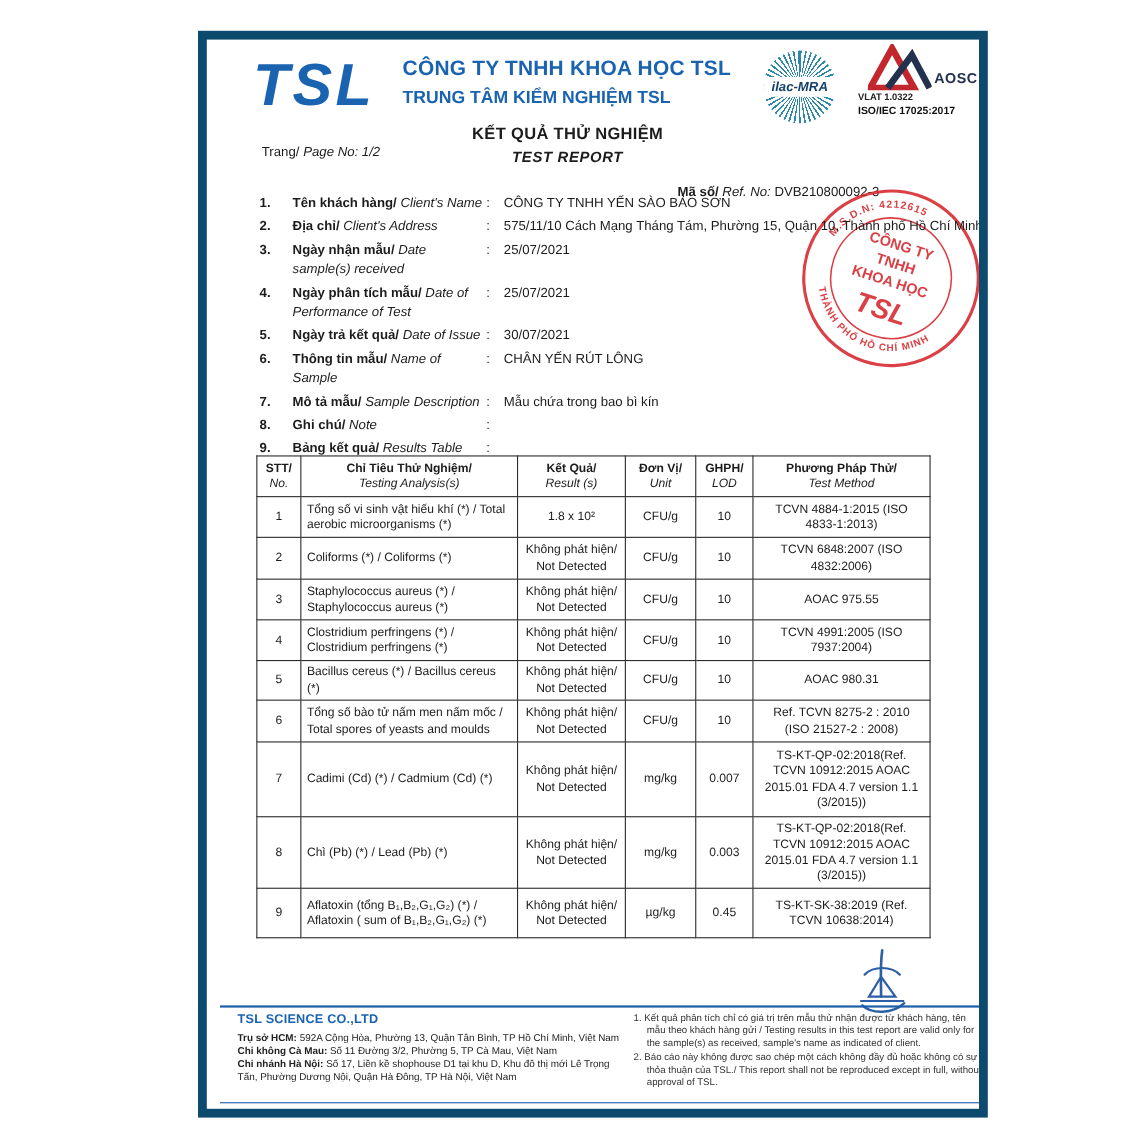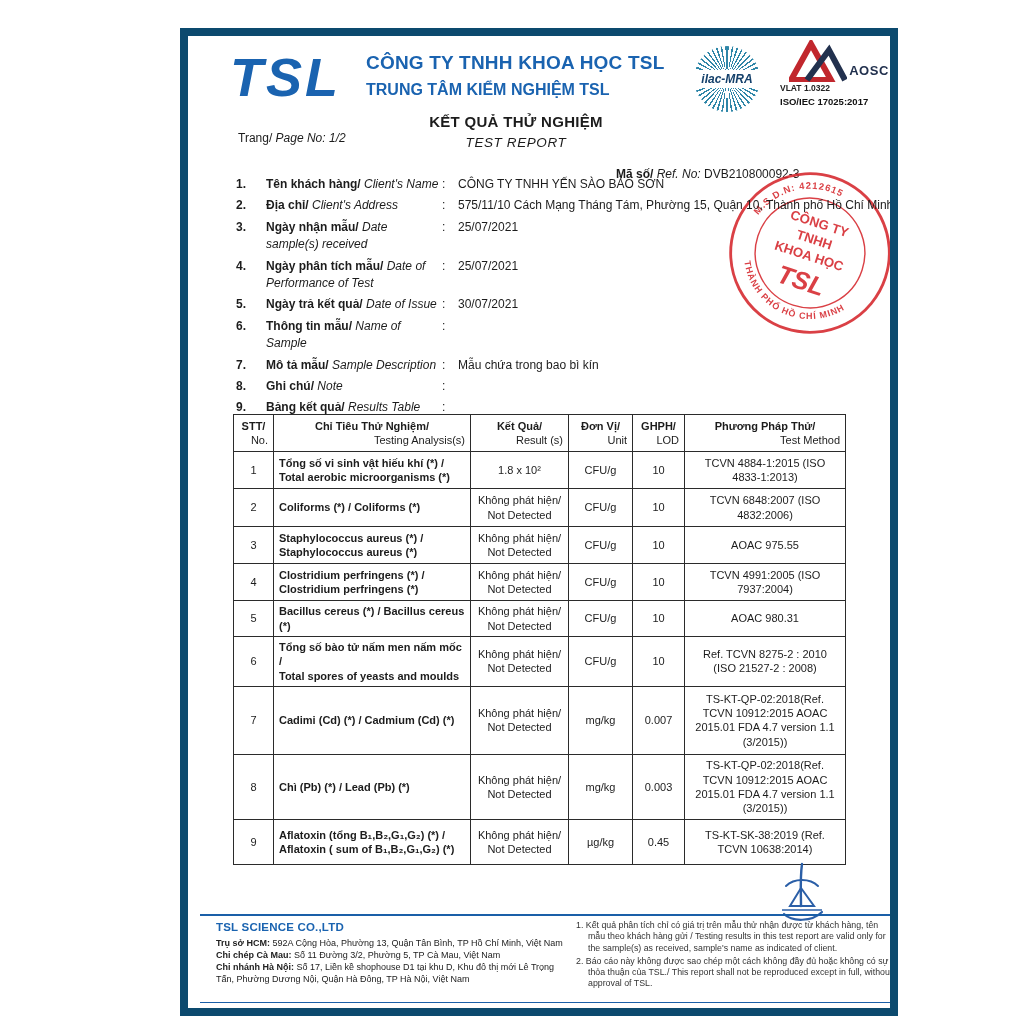--- a/index.html
+++ b/index.html
@@ -25,21 +25,21 @@
   .aosc-name { font-size:13px; font-weight:bold; color:#22314e; letter-spacing:0.5px; padding-bottom:4px; }
   .aosc-vlat { font-size:8.5px; font-weight:bold; color:#222; margin-top:1px; }
   .aosc-iso { font-size:9.5px; font-weight:bold; color:#111; margin-top:3px; }
 
   
   .page-no { position:absolute; left:50px; top:95px; font-size:12px; }
   .page-no .vn { font-weight:normal; }
   .page-no .en { font-style:italic; }
   .doc-title { position:absolute; left:218px; top:77px; width:220px; text-align:center; }
   .doc-title-vn { font-weight:bold; font-size:15px; letter-spacing:0.3px; }
-  .doc-title-en { font-weight:normal; font-style:italic; font-size:13.5px; margin-top:5px; letter-spacing:0.6px; }
+  .doc-title-en { font-weight:bold; font-style:italic; font-size:13.5px; margin-top:5px; letter-spacing:0.6px; }
   .ref-no { position:absolute; left:428px; top:83px; font-size:12px;margin-top:48px; }
   .ref-no .vn { font-weight:bold; }
   .ref-no .en { font-style:italic; }
 
   
   .info { position:absolute; left:48px; top:140px; width:660px; }
   .info-row { display:flex; align-items:flex-start; font-size:12px; line-height:1.45; margin-bottom:4px; }
   .info-no { width:30px; font-weight:bold; flex:0 0 30px; }
   .info-label { width:176px; flex:0 0 176px; }
   .info-label .vn { font-weight:bold; }
@@ -48,22 +48,22 @@
   .info-value { flex:1; }
   .info-value.strong { font-weight:normal; }
 
   
   .results-wrap { position:absolute; left:45px; top:378px; }
   table.results { border-collapse:collapse; width:612px; font-size:11px; table-layout:fixed; }
   .results th, .results td { border:1px solid #2b2b2b; padding:3px 5px; vertical-align:middle;
     text-align:center; white-space:pre-line; line-height:1.3; }
   .results th { font-weight:normal; }
   .results th .vn { font-weight:bold; display:block; }
-  .results th .en { display:block;text-align:right; }
-  .results td.analysis { text-align:left;font-weight:bold; }
+  .results th .en { font-style:italic; display:block; }
+  .results td.analysis { text-align:left; }
 
   
   .stamp { position:absolute; left:537px; top:132px; width:170px; height:170px; opacity:0.88; }
   .stamp text, .stamp textPath { font-family:"Liberation Sans","DejaVu Sans",sans-serif; }
 
   
   .signature { position:absolute; left:588px; top:822px; width:52px; height:76px; }
 
   
   .footer-line1 { position:absolute; left:12px; top:878px; width:694px; border-top:2px solid #1a5fa8; }
@@ -171,20 +171,21 @@
         <span class="info-no">5.</span>
         <span class="info-label"><span class="vn">Ngày trả kết quả/</span><span class="en"> Date of Issue</span></span>
         <span class="info-colon">:</span>
         <span class="info-value">30/07/2021</span>
       </div>
 
       <div class="info-row">
         <span class="info-no">6.</span>
         <span class="info-label"><span class="vn">Thông tin mẫu/</span><span class="en"> Name of Sample</span></span>
         <span class="info-colon">:</span>
+        <span class="info-value strong">CHÂN YẾN RÚT LÔNG</span>
       </div>
 
       <div class="info-row">
         <span class="info-no">7.</span>
         <span class="info-label"><span class="vn">Mô tả mẫu/</span><span class="en"> Sample Description</span></span>
         <span class="info-colon">:</span>
         <span class="info-value">Mẫu chứa trong bao bì kín</span>
       </div>
 
       <div class="info-row">
@@ -328,21 +329,21 @@
       <path d="M14 48 L25 30 L38 48 Z" fill="none" stroke="#2b5fa7" stroke-width="2"></path>
       <path d="M8 56 C16 64 36 64 46 54" fill="none" stroke="#2b5fa7" stroke-width="2.2" stroke-linecap="round"></path>
       <path d="M6 52 L46 52" fill="none" stroke="#2b5fa7" stroke-width="1.6"></path>
     </svg>
 
     <div class="footer-line1"></div>
 
     <div class="footer-left">
       <div class="footer-company">TSL SCIENCE CO.,LTD</div>
       <div class="addr"><span class="addr-label">Trụ sở HCM:</span><span> 592A Cộng Hòa, Phường 13, Quận Tân Bình, TP Hồ Chí Minh, Việt Nam</span></div>
-      <div class="addr"><span class="addr-label">Chi chép Cà Mau:</span><span> Số 11 Đường 3/2, Phường 5, TP Cà Mau, Việt Nam</span></div>
+      <div class="addr"><span class="addr-label">Chi không Cà Mau:</span><span> Số 11 Đường 3/2, Phường 5, TP Cà Mau, Việt Nam</span></div>
       <div class="addr"><span class="addr-label">Chi nhánh Hà Nội:</span><span> Số 17, Liền kề shophouse D1 tại khu D, Khu đô thị mới Lê Trọng Tấn, Phường Dương Nội, Quận Hà Đông, TP Hà Nội, Việt Nam</span></div>
     </div>
 
     <div class="footer-notes">
       <div class="note">1.  Kết quả phân tích chỉ có giá trị trên mẫu thử nhận được từ khách hàng, tên mẫu theo khách hàng gửi / Testing results in this test report are valid only for the sample(s) as received, sample's name as indicated of client.</div>
       <div class="note">2.  Báo cáo này không được sao chép một cách không đầy đủ hoặc không có sự thỏa thuận của TSL./ This report shall not be reproduced except in full, without approval of TSL.</div>
     </div>
 
     <div class="footer-line2"></div>
 

